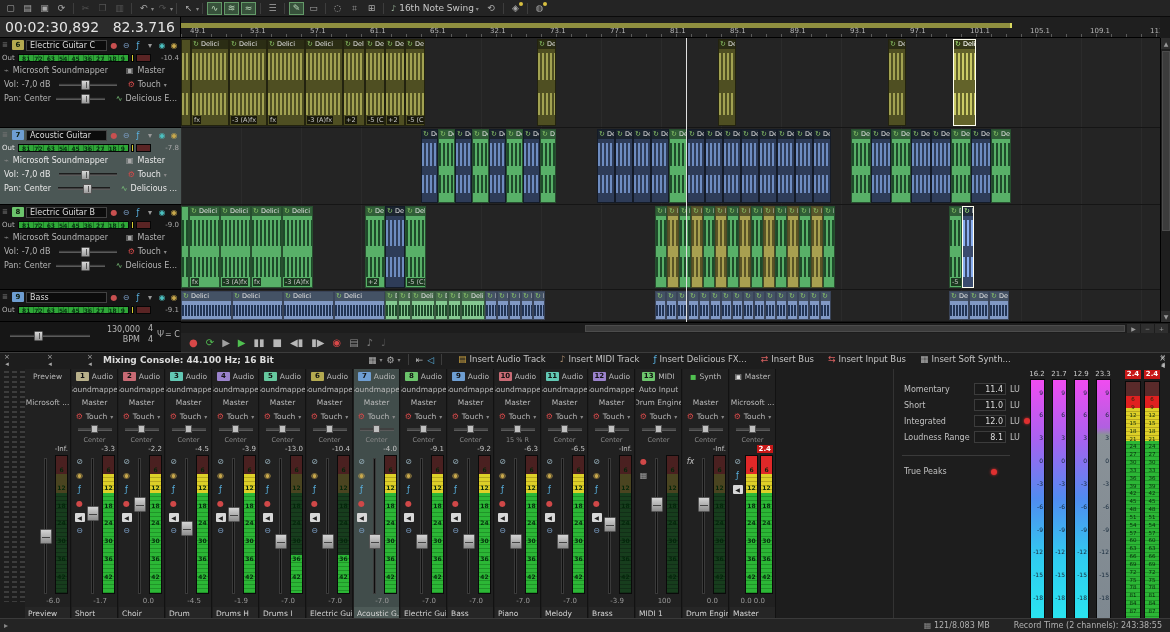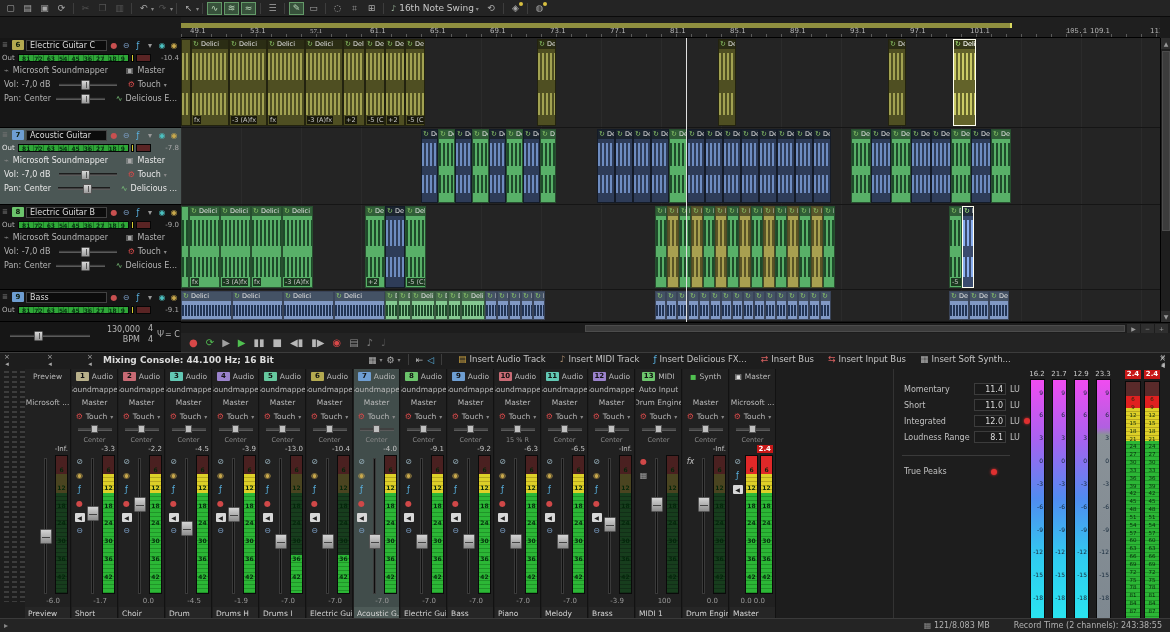--- a/index.html
+++ b/index.html
@@ -160,38 +160,42 @@
         <div style="color: rgb(154, 180, 154); font-size: 8px;">♪</div>
         <div>16th Note Swing</div>
         <div class="tbdrop">▾</div>
       </div>
       <div class="tbi">⟲</div>
       <div class="tbsep"></div>
       <div class="tbi badge">◈</div>
       <div class="tbsep"></div>
       <div class="tbi badge">◍</div>
     </div>
+  <div id="timedisp">
+    <span>00:02:30,892</span>
+    <span>82.3.716</span>
+  </div>
   <div id="ruler">
     <div id="loopbar" style="width:831px"></div>
     <div class="rminor"></div>
   <div class="rtick" style="left: 9px;">49.1</div>
       <div class="rtick" style="left: 69px;">53.1</div>
-      <div class="rtick" style="left: 129px; font-family: Liberation Serif, serif;">57.1</div>
+      <div class="rtick" style="left: 129px;">57.1</div>
       <div class="rtick" style="left: 189px;">61.1</div>
       <div class="rtick" style="left: 249px;">65.1</div>
-      <div class="rtick" style="left: 309px;">69.1</div>
+      <div class="rtick" style="left: 309px;">32.1</div>
       <div class="rtick" style="left: 369px;">73.1</div>
       <div class="rtick" style="left: 429px;">77.1</div>
       <div class="rtick" style="left: 489px;">81.1</div>
       <div class="rtick" style="left: 549px;">85.1</div>
       <div class="rtick" style="left: 609px;">89.1</div>
       <div class="rtick" style="left: 669px;">93.1</div>
       <div class="rtick" style="left: 729px;">97.1</div>
       <div class="rtick" style="left: 789px;">101.1</div>
-      <div class="rtick" style="left: 885px; font-family: Liberation Mono, monospace;">105.1</div>
+      <div class="rtick" style="left: 849px;">105.1</div>
       <div class="rtick" style="left: 909px;">109.1</div>
       <div class="rtick" style="left: 969px;">113.1</div>
     </div>
   <div id="tracksarea">
       <div class="thead" style="top: 38px; height: 90px;">
         <div class="trow1">
           <div class="grip">≣</div>
           <div class="tchip" style="background: rgb(180, 170, 80);">6</div>
           <div class="tname">Electric Guitar C</div>
           <div class="thicon" style="color: rgb(200, 80, 80);">●</div>

